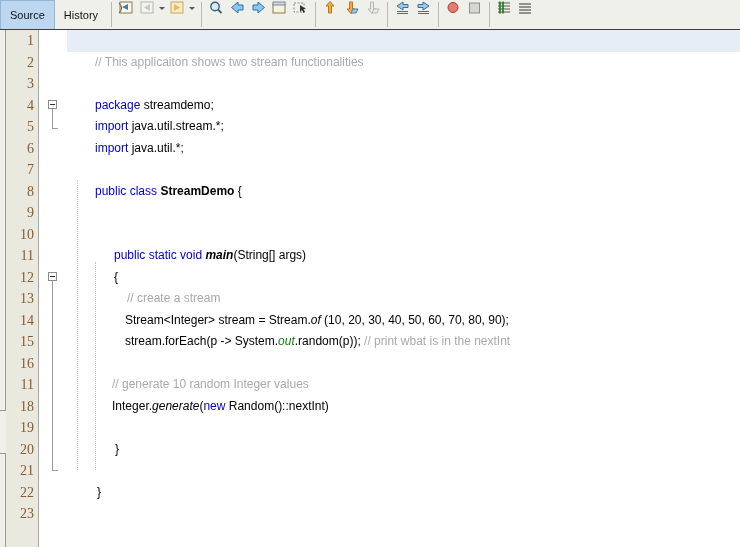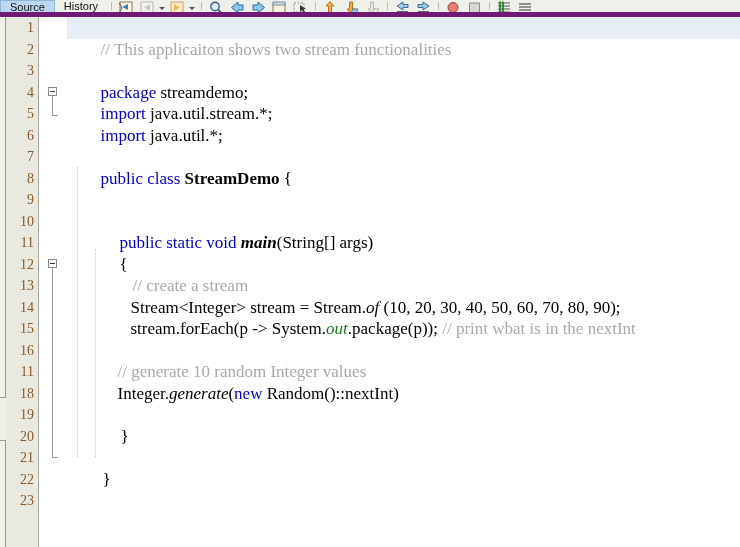--- a/index.html
+++ b/index.html
@@ -11,23 +11,23 @@
     width: 740px;
     height: 547px;
     overflow: hidden;
     font-family: "Liberation Sans", sans-serif;
     -webkit-font-smoothing: antialiased;
   }
 
   
   #toolbar {
     position: relative;
-    height: 17px;
+    height: 30px;
     background: #f0f0ea;
-    border-bottom: 5px solid #701a75;
+    border-bottom: 1px solid #701a75;
     display: flex;
     align-items: stretch;
     box-sizing: border-box;
     overflow: hidden;
   }
   .tab {
     font-size: 11px;
     line-height: 16px;
     padding: 0 9px;
     color: #111111;
@@ -118,22 +118,22 @@
   }
   #codearea {
     flex: 1 1 auto;
     position: relative;
     background: #ffffff;
     overflow: hidden;
   }
   .codeline {
     height: 21.5px;
     line-height: 21.5px;
-    font-family: Liberation Serif, serif;
-    font-size: 17px;
+    font-family: Liberation Sans, sans-serif;
+    font-size: 12px;
     color: #000000;
     white-space: pre;
     padding-left: 8px;
     box-sizing: border-box;
   }
   .codeline.current {
     background: #e6edf7;
   }
   .kw      { color: #0000cc; }
   .cmt     { color: #a9a9a9; }
@@ -409,21 +409,21 @@
 
     <div class="codeline" style="padding-left:40px;">
       <span class="cmt">// create a stream</span>
     </div>
 
     <div class="codeline" style="padding-left:38px;">
       <span>Stream&lt;Integer&gt; stream = Stream.</span><span class="itl">of</span><span> (10, 20, 30, 40, 50, 60, 70, 80, 90);</span>
     </div>
 
     <div class="codeline" style="padding-left:38px;">
-      <span>stream.forEach(p -&gt; System.</span><span class="fld">out</span><span>.package(p)); </span><span class="cmt">// print wbat is in the nextInt</span>
+      <span>stream.forEach(p -&gt; System.</span><span class="fld">out</span><span>.random(p)); </span><span class="cmt">// print wbat is in the nextInt</span>
     </div>
 
     <div class="codeline"></div>
 
     <div class="codeline" style="padding-left:25px;">
       <span class="cmt">// generate 10 random Integer values</span>
     </div>
 
     <div class="codeline" style="padding-left:25px;">
       <span>Integer.</span><span class="itl">generate</span><span>(</span><span class="kw">new</span><span> Random()::nextInt)</span>

